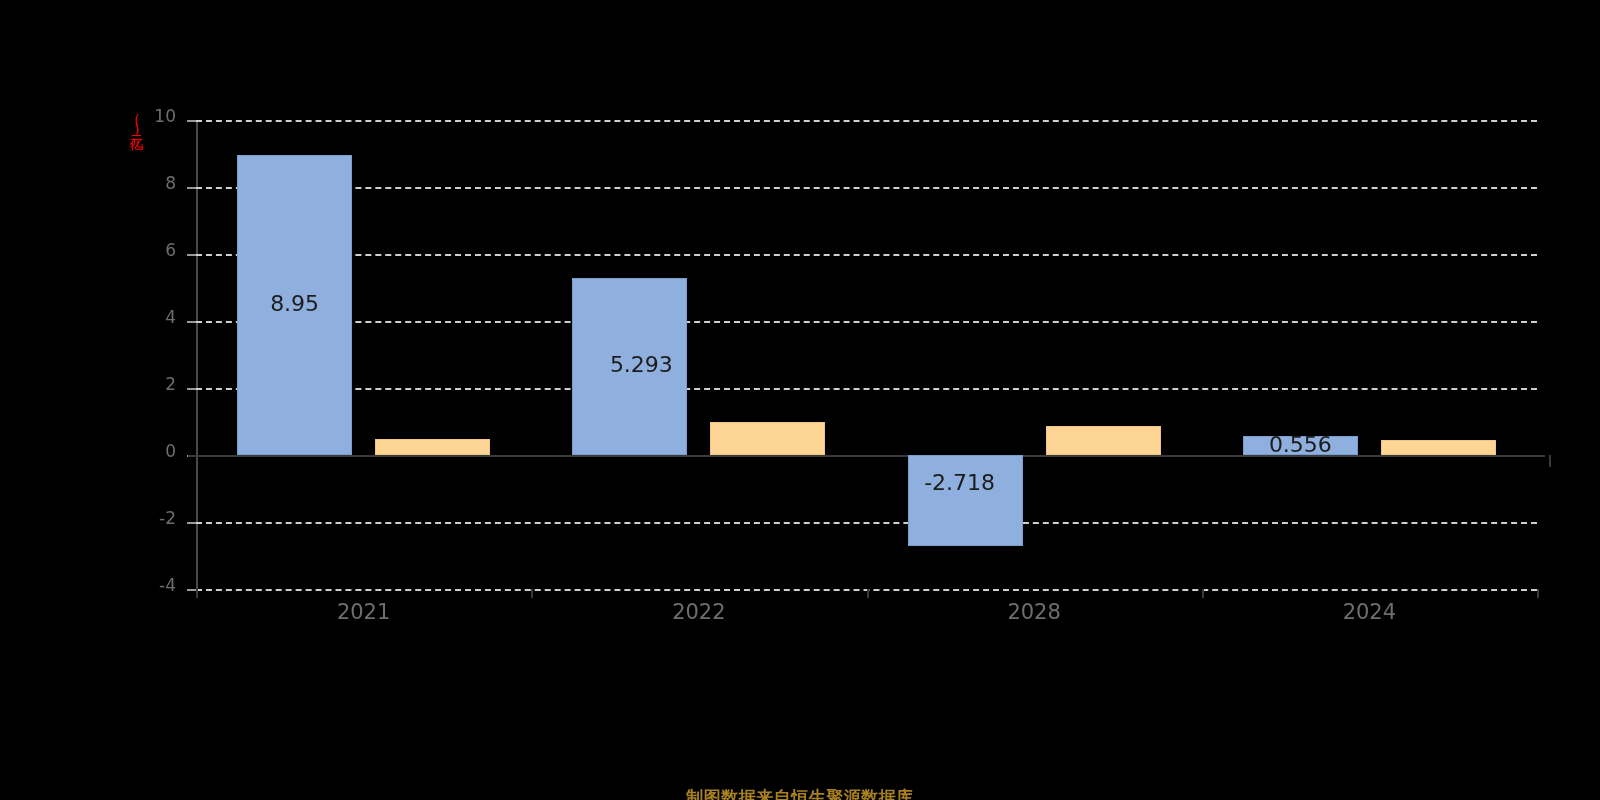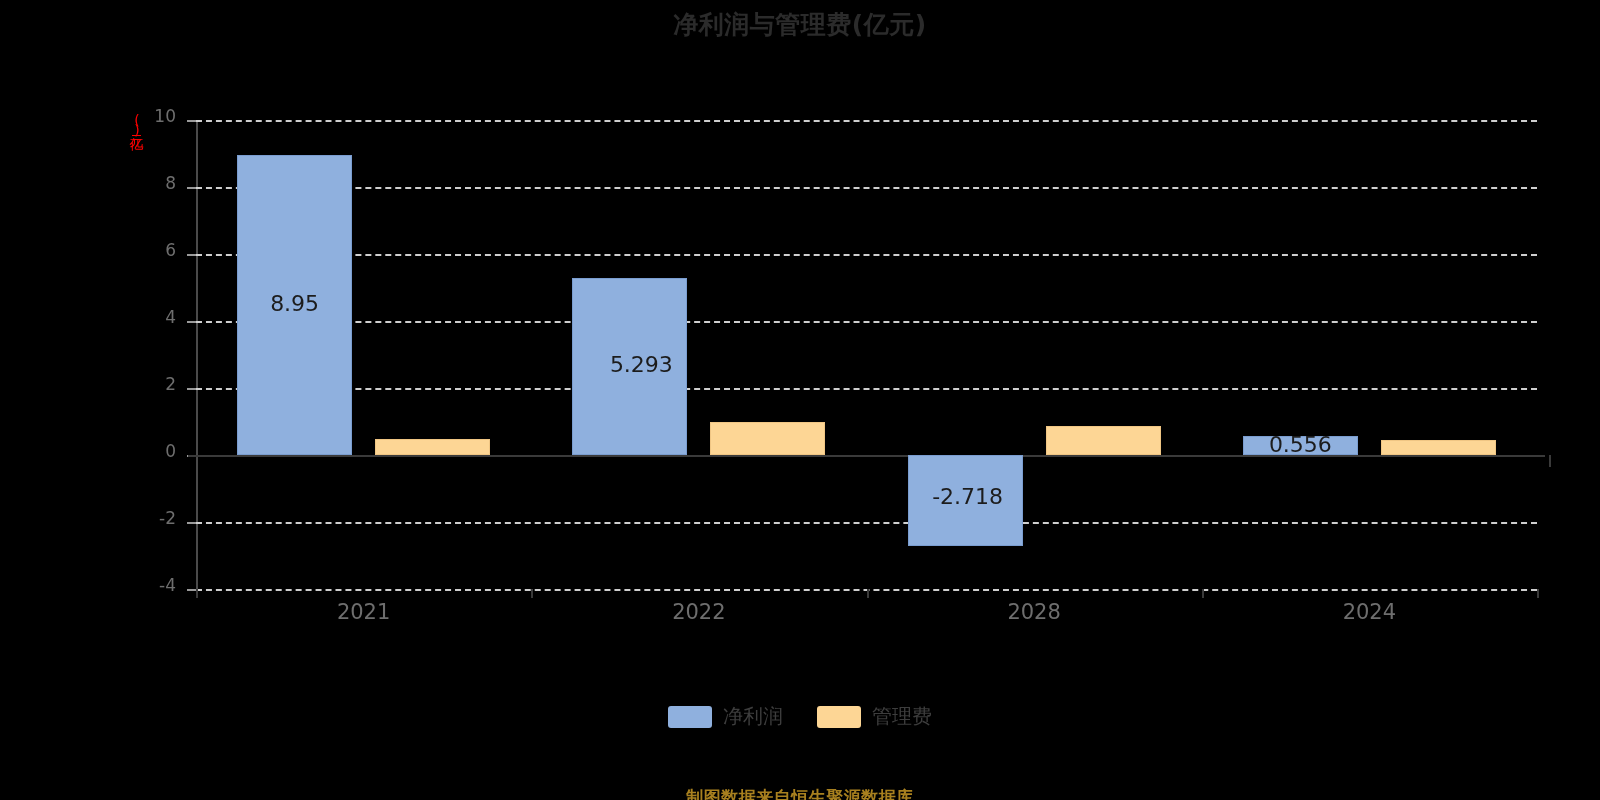--- a/index.html
+++ b/index.html
@@ -180,21 +180,20 @@
     color: #a8801f;
     letter-spacing: 0.5px;
     margin-top: 24px;
   }
 </style>
 </head>
 <body>
 
 <div id="chart-root">
 
-  <div class="chart-title">净利润与管理费(亿元)</div>
 
   <div class="y-axis-unit">(亿元)</div>
 
   <div class="y-axis-spine"></div>
 
   <div id="y-axis-group">
       <div class="y-tick" style="position: absolute; left: 187px; top: 120px;"></div>
       <div class="y-label" style="position: absolute; left: 116px; top: 106px; right: auto;">10</div>
       <div class="y-tick" style="position: absolute; left: 187px; top: 187px;"></div>
       <div class="y-label" style="position: absolute; left: 116px; top: 173px; right: auto;">8</div>
@@ -225,45 +224,35 @@
         <div class="gridline" style="top: 469px;"></div>
       </div>
     <div id="bars">
         <div class="bar net" style="left: 41.125px; top: 35.175px; width: 115px; height: 299.825px;"></div>
         <div class="bar-label" style="left: 41.125px; width: 115px; top: 171.088px;">8.95</div>
         <div class="bar expense" style="left: 179.125px; top: 318.92px; width: 115px; height: 16.08px;"></div>
         <div class="bar net" style="left: 376.375px; top: 157.684px; width: 115px; height: 177.315px;"></div>
         <div class="bar-label" style="left: 376.375px; width: 138px; top: 232.342px;">5.293</div>
         <div class="bar expense" style="left: 514.375px; top: 301.835px; width: 115px; height: 33.165px;"></div>
         <div class="bar net" style="left: 711.625px; top: 335px; width: 115px; height: 91.053px;"></div>
-        <div class="bar-label" style="left: 711.625px; width: 104px; top: 364px; padding-left: 8px;">-2.718</div>
+        <div class="bar-label" style="left: 711.625px; width: 104px; top: 350px;">-2.718</div>
         <div class="bar expense" style="left: 849.625px; top: 305.52px; width: 115px; height: 29.48px;"></div>
         <div class="bar net" style="left: 1046.88px; top: 316.374px; width: 115px; height: 18.626px;"></div>
         <div class="bar-label" style="left: 1046.88px; width: 115px; top: 311.687px;">0.556</div>
         <div class="bar expense" style="left: 1184.88px; top: 319.925px; width: 115px; height: 15.075px;"></div>
       </div>
   </div>
 
   <div id="x-axis-group">
       <div class="x-label" style="left: 303.625px;">2021</div>
       <div class="x-tick" style="left: 196px;"></div>
       <div class="x-label" style="left: 638.875px;">2022</div>
       <div class="x-tick" style="left: 531.25px;"></div>
       <div class="x-label" style="left: 974.125px;">2028</div>
       <div class="x-tick" style="left: 866.5px;"></div>
       <div class="x-label" style="left: 1309.38px;">2024</div>
       <div class="x-tick" style="left: 1201.75px;"></div>
       <div class="x-tick" style="left: 1537px;"></div>
     </div>
 
-  <div class="legend">
-    <div class="legend-item">
-      <span class="legend-swatch net"></span>
-      <span class="legend-text">净利润</span>
-    </div>
-    <div class="legend-item">
-      <span class="legend-swatch expense"></span>
-      <span class="legend-text">管理费</span>
-    </div>
-  </div>
 
   <div class="footer-note">制图数据来自恒生聚源数据库</div>
 </div>
 
 </body></html>

